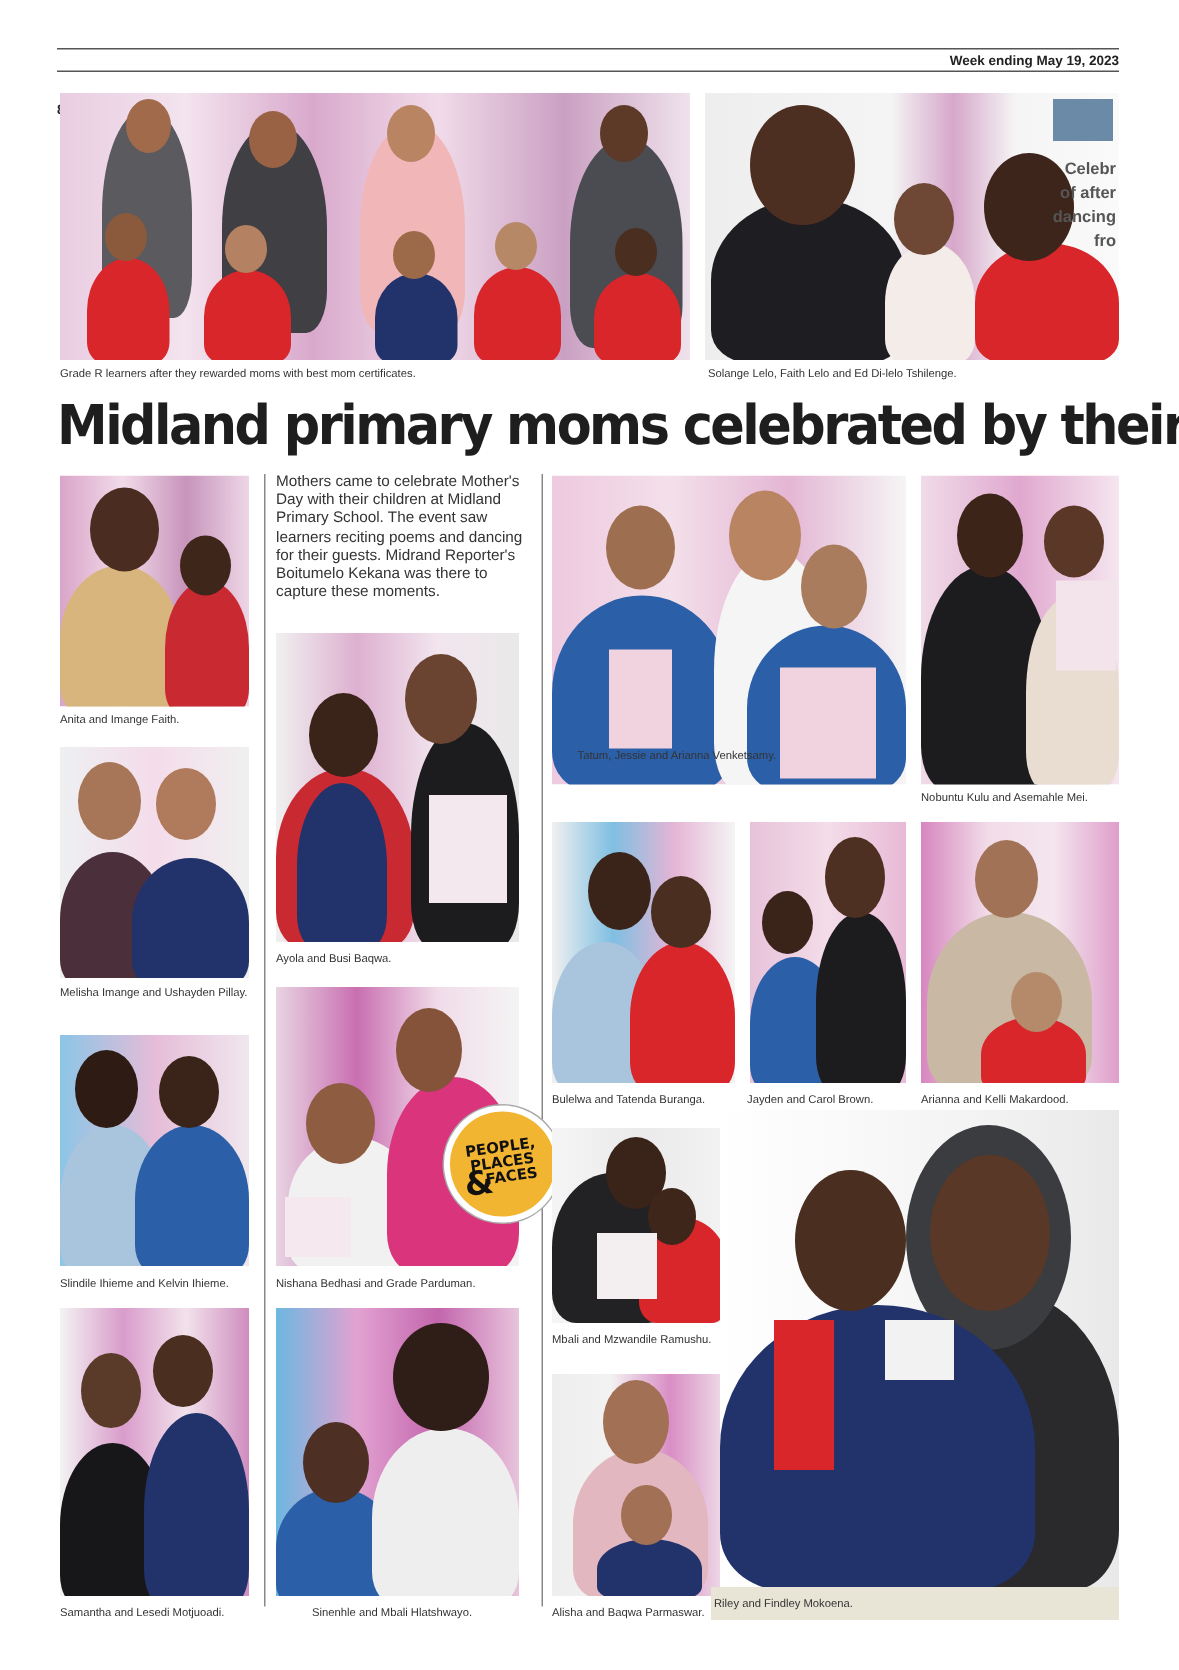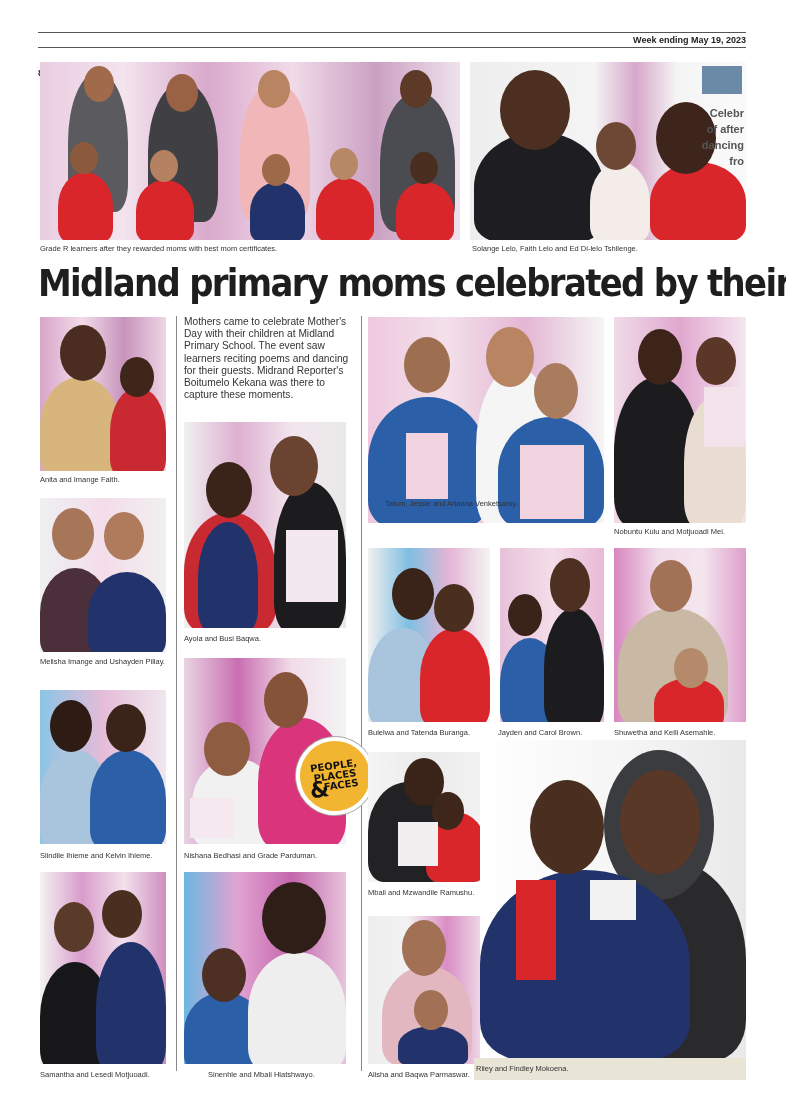--- a/index.html
+++ b/index.html
@@ -173,21 +173,21 @@
 <div class="cap" style="left:368px;top:499px;margin-left:17px;">Tatum, Jessie and Arianna Venketsamy.</div>
 
 <div class="photo" style="left:614px;top:317px;width:132px;height:206px;">
   <div class="bg" style="background:linear-gradient(90deg,#f0dbe8,#e0a8cf,#f5e6ef);"></div>
   <div class="person" style="left:0;top:60px;width:86px;height:150px;background:#1c1c1e;"></div>
   <div class="head" style="left:24px;top:12px;width:44px;height:56px;background:#3c2418;"></div>
   <div class="person" style="left:70px;top:80px;width:62px;height:130px;background:#e8ddd0;"></div>
   <div class="head" style="left:82px;top:20px;width:40px;height:48px;background:#5a3726;"></div>
   <div style="position:absolute;left:90px;top:70px;width:40px;height:60px;background:#f3e4ec;"></div>
 </div>
-<div class="cap" style="left:614px;top:527px;">Nobuntu Kulu and Motjuoadi Mei.</div>
+<div class="cap" style="left:614px;top:527px;">Nobuntu Kulu and Asemahle Mei.</div>
 
 <div class="photo" style="left:368px;top:548px;width:122px;height:174px;">
   <div class="bg" style="background:linear-gradient(90deg,#f0f0f0,#7fbfe2,#e5b5d5,#f4f4f4);"></div>
   <div class="person" style="left:0;top:80px;width:70px;height:100px;background:#a9c5de;"></div>
   <div class="head" style="left:24px;top:20px;width:42px;height:52px;background:#3a2419;"></div>
   <div class="person" style="left:52px;top:80px;width:70px;height:100px;background:#d8262b;"></div>
   <div class="head" style="left:66px;top:36px;width:40px;height:48px;background:#4a2e20;"></div>
 </div>
 <div class="cap" style="left:368px;top:728px;">Bulelwa and Tatenda Buranga.</div>
 
@@ -200,21 +200,21 @@
 </div>
 <div class="cap" style="left:498px;top:728px;">Jayden and Carol Brown.</div>
 
 <div class="photo" style="left:614px;top:548px;width:132px;height:174px;">
   <div class="bg" style="background:linear-gradient(90deg,#d786bf,#f1dbe8,#f4e6ee,#de9ecb);"></div>
   <div class="person" style="left:4px;top:60px;width:110px;height:120px;background:#c9b8a4;"></div>
   <div class="head" style="left:36px;top:12px;width:42px;height:52px;background:#a27256;"></div>
   <div class="person" style="left:40px;top:130px;width:70px;height:50px;background:#d8262b;"></div>
   <div class="head" style="left:60px;top:100px;width:34px;height:40px;background:#b58a6a;"></div>
 </div>
-<div class="cap" style="left:614px;top:728px;">Shuwetha and Kelli Asemahle.</div>
+<div class="cap" style="left:614px;top:728px;">Arianna and Kelli Makardood.</div>
 
 <div class="photo" style="left:368px;top:752px;width:118px;height:130px;">
   <div class="bg" style="background:linear-gradient(90deg,#f5f5f5,#eaeaea,#f3f3f3);"></div>
   <div class="person" style="left:0;top:30px;width:80px;height:100px;background:#222224;"></div>
   <div class="head" style="left:36px;top:6px;width:40px;height:48px;background:#3a2419;"></div>
   <div class="person" style="left:58px;top:60px;width:60px;height:70px;background:#d8262b;"></div>
   <div class="head" style="left:64px;top:40px;width:32px;height:38px;background:#3e261b;"></div>
   <div style="position:absolute;left:30px;top:70px;width:40px;height:44px;background:#f3eef0;"></div>
 </div>
 <div class="cap" style="left:368px;top:888px;">Mbali and Mzwandile Ramushu.</div>

